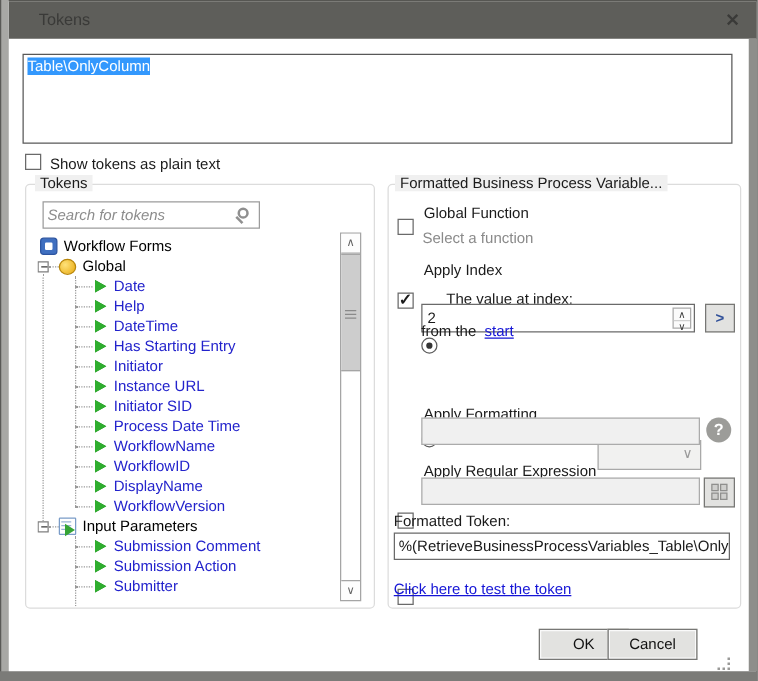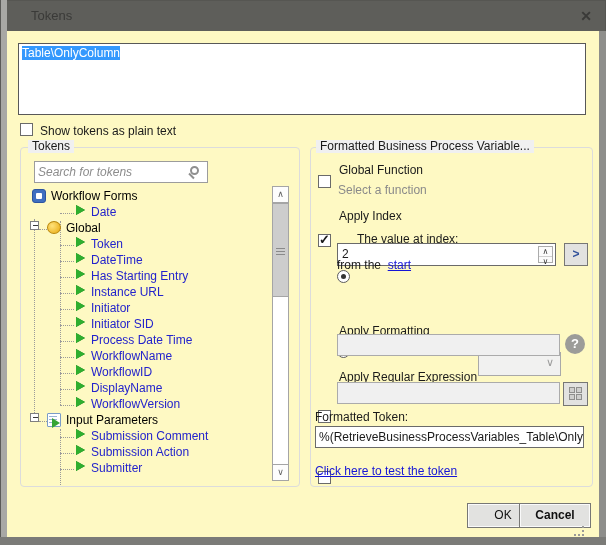--- a/index.html
+++ b/index.html
@@ -1,20 +1,20 @@
 <!DOCTYPE html>
 <html><head>
 <meta charset="utf-8">
 <style>
   * { margin:0; padding:0; box-sizing:border-box; }
   html,body { background:#4a4a48; }
   .screen {
     position:relative; width:606px; height:545px; overflow:hidden;
     font-family:"Liberation Sans", sans-serif; font-size:12px; color:#1a1a1a;
-    background:#fef9c3; box-shadow: inset 0 0 0 1px #565652;
+    background:#ffffff; box-shadow: inset 0 0 0 1px #565652;
   }
   .abs { position:absolute; }
 
   
   .left-strip  { left:0; top:0; width:7px; height:545px; background:#a8a8a5; border-left:1px solid #5a5a57; }
   .right-frame { left:599px; top:31px; width:7px; height:506px; background:#8e8e8b; }
   .bottom-frame{ left:0; top:537px; width:606px; height:8px; background:#7b7b78; }
   .titlebar { left:7px; top:1px; width:598px; height:30px; background:#5e5e5a; }
   .title-text { position:absolute; left:24px; top:0; line-height:30px; font-size:13px; color:#3a3a38; }
   .close-x { position:absolute; right:13px; top:0; line-height:30px; font-size:14px; font-weight:bold; color:#3a3a38; cursor:default; }
@@ -36,21 +36,21 @@
 
   
   .search { left:34px; top:161px; width:174px; height:22px; background:#fff; border:1px solid #9c9c9c; }
   .search input { position:absolute; left:3px; top:1px; width:145px; height:18px; border:0; outline:0; font:italic 12px "Liberation Sans", sans-serif; color:#2a2a2a; background:transparent; }
   .search input::placeholder { color:#8c8c8c; font-style:italic; }
   .lens { position:absolute; right:8px; top:4px; width:9px; height:9px; border:2px solid #8f8f8f; border-radius:50%; }
   .lens::after { content:""; position:absolute; left:-4px; top:7px; width:7px; height:2px; background:#8f8f8f; transform:rotate(45deg); }
 
   
   .tree { left:30px; top:189px; width:232px; height:296px; overflow:hidden; }
-  .tree-row { height:16px; display:flex; cursor:default; }
+  .tree-row { height:16px; display:flex; align-items:center; cursor:default; }
   .tree-row .label { line-height:15px; white-space:nowrap; }
   .tree-row.depth0 { padding-left:2px; }
   .tree-row.depth2 { padding-left:30px; }
   .leaf-label { color:#2323cc; }
   .node-label { color:#000; }
   .expander { width:9px; height:9px; background:#fff; border:1px solid #7f7f7f; position:relative; flex:0 0 9px; }
   .expander::after { content:""; position:absolute; left:2px; top:3px; width:5px; height:1px; background:#3a3a3a; }
   .stub  { width:14px; border-top:1px dotted #9a9a9a; align-self:center; flex:0 0 14px; margin-right:2px; }
   .stub2 { width:8px;  border-top:1px dotted #9a9a9a; align-self:center; flex:0 0 8px; }
   .tri { width:0; height:0; border-left:9px solid #2fae2f; border-top:5px solid transparent; border-bottom:5px solid transparent; margin-right:6px; filter:drop-shadow(0 0 0.5px #157a15); }
@@ -119,55 +119,55 @@
   </div>
 
   <div class="abs tree">
     <div class="vline" style="left:4px; top:30px; height:202px;"></div>
     <div class="vline" style="left:30px; top:32px; height:184px;"></div>
     <div class="vline" style="left:30px; top:240px; height:56px;"></div>
   <div class="tree-row depth0">
         <span class="ic ic-workflow-forms"></span>
         <span class="label node-label">Workflow Forms</span>
       </div>
-      <div class="tree-row depth2">
-        <span class="stub"></span>
-        <span class="tri"></span>
-        <span class="label leaf-label">Date</span>
-      </div>
       <div class="tree-row depth1">
         <span class="expander"></span>
         <span class="stub2"></span>
         <span class="ic ic-global"></span>
         <span class="label node-label">Global</span>
       </div>
       <div class="tree-row depth2">
         <span class="stub"></span>
         <span class="tri"></span>
-        <span class="label leaf-label">Token</span>
+        <span class="label leaf-label">Date</span>
+      </div>
+      <div class="tree-row depth2">
+        <span class="stub"></span>
+        <span class="tri"></span>
+        <span class="label leaf-label">Help</span>
       </div>
       <div class="tree-row depth2">
         <span class="stub"></span>
         <span class="tri"></span>
         <span class="label leaf-label">DateTime</span>
       </div>
       <div class="tree-row depth2">
         <span class="stub"></span>
         <span class="tri"></span>
         <span class="label leaf-label">Has Starting Entry</span>
       </div>
       <div class="tree-row depth2">
         <span class="stub"></span>
         <span class="tri"></span>
+        <span class="label leaf-label">Initiator</span>
+      </div>
+      <div class="tree-row depth2">
+        <span class="stub"></span>
+        <span class="tri"></span>
         <span class="label leaf-label">Instance URL</span>
-      </div>
-      <div class="tree-row depth2">
-        <span class="stub"></span>
-        <span class="tri"></span>
-        <span class="label leaf-label">Initiator</span>
       </div>
       <div class="tree-row depth2">
         <span class="stub"></span>
         <span class="tri"></span>
         <span class="label leaf-label">Initiator SID</span>
       </div>
       <div class="tree-row depth2">
         <span class="stub"></span>
         <span class="tri"></span>
         <span class="label leaf-label">Process Date Time</span>
@@ -271,22 +271,22 @@
         <span></span>
         <span></span>
       </span>
   </div>
 
   <div class="abs lbl" style="left:315px; top:410px;">Formatted Token:</div>
   <div class="abs field" style="left:315px; top:426px; width:269px; height:22px; line-height:20px; padding-left:3px; white-space:nowrap; overflow:hidden;">%(RetrieveBusinessProcessVariables_Table\OnlyColumn</div>
 
   <div class="abs lbl link" style="left:315px; top:464px;">Click here to test the token</div>
 
-  <div class="abs btn footer-btn" style="left:431px; top:503px; width:72px;margin-left:36px;">OK</div>
-  <div class="abs btn footer-btn" style="left:519px; top:503px; width:72px;font-weight:bold;">Cancel</div>
+  <div class="abs btn footer-btn" style="left:431px; top:503px; width:72px;">OK</div>
+  <div class="abs btn footer-btn" style="left:486px; top:503px; width:72px;">Cancel</div>
 
   <div class="abs grip">
     <span style="left:8px; top:8px;"></span>
     <span style="left:8px; top:4px;"></span>
     <span style="left:4px; top:8px;"></span>
     <span style="left:8px; top:0px;"></span>
     <span style="left:0px; top:8px;"></span>
   </div>
 </div>
 

